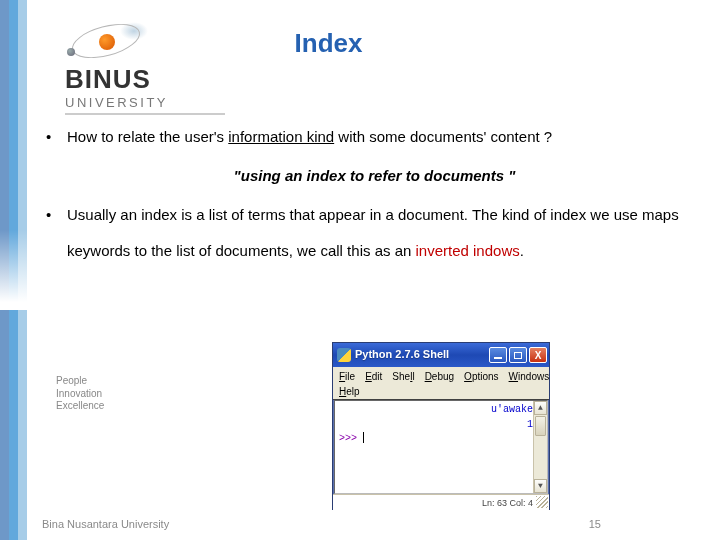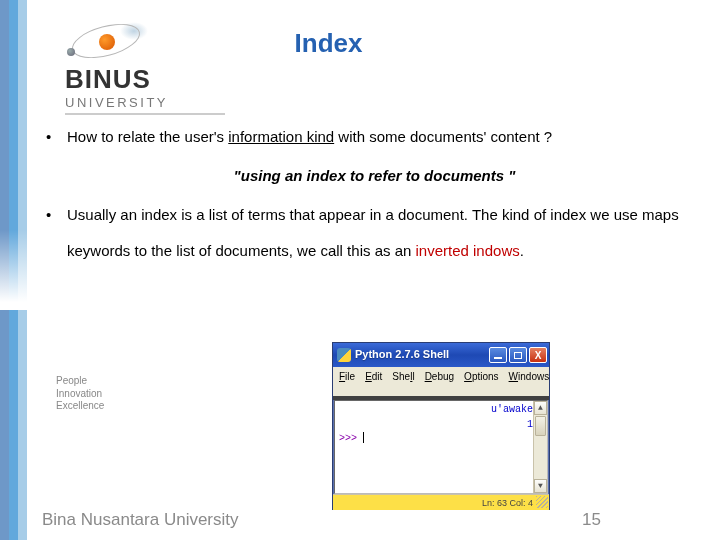--- a/index.html
+++ b/index.html
@@ -68,21 +68,21 @@
   .q-em { font-style: italic; font-weight: 700; text-align: center; display: block; margin: 2px 0 2px 25px; }
   .inv-red { color: #c00000; }
 
   .tagline {
     position: absolute; left: 56px; top: 375px; font-size: 10px; color: #888; line-height: 1.25;
   }
 
   .footer {
     position: absolute; bottom: 10px; left: 0; width: 623px;
     display: flex; justify-content: space-between; padding: 0 22px 0 42px;
-    font-size: 17px; color: #8a8a8a; gap: 36px;
+    font-size: 11px; color: #8a8a8a; gap: 36px;
   }
 
   
   .pywin {
     position: absolute; left: 332px; top: 342px; width: 218px; height: 168px;
     border: 1px solid #2a3d73; background: #ece9d8;
     font-family: Tahoma, Arial, sans-serif;
     box-shadow: 0 0 0 1px #5a6fae inset;
   }
   .titlebar {
@@ -122,21 +122,21 @@
     background: #ece9d8; border-left: 1px solid #c9c2aa;
   }
   .scroll .arr { height: 14px; background: linear-gradient(#fdfdfb,#e7e3d2); border:1px solid #b9b29a; display:flex;align-items:center;justify-content:center;font-size:8px;color:#555;}
   .scroll .thumb { position:absolute; top:15px; left:1px; right:1px; height:20px; background:linear-gradient(#f3f1e6,#d9d3bc); border:1px solid #b9b29a; border-radius:1px;}
   .scroll .arr.bot { position:absolute; bottom:0; left:0; right:0;}
   .console .purple { color: #8800aa; }
   .console .green { color: #0a7a0a; }
   .console .blue { color: #0000cc; text-align: right; }
   .cursor { display:inline-block; width:1px; height:11px; background:#000; vertical-align:-2px;}
   .statusbar {
-    height: 16px; background: #fde047; border-top: 1px solid #c9c2aa;
+    height: 16px; background: #ffffff; border-top: 1px solid #c9c2aa;
     font-size: 9px; color: #444; display: flex; justify-content: flex-end;
     align-items: center; padding-right: 16px;
   }
   .resize-grip {
     position:absolute; right:1px; bottom:1px; width:12px; height:12px;
     background: repeating-linear-gradient(135deg,#b9b29a 0 1px, transparent 1px 3px);
   }
 </style>
 </head>
 <body>
@@ -202,20 +202,23 @@
   </div>
   <div class="menubar-wrap">
     <div class="menubar">
       <span><u>F</u><span></span>ile</span>
       <span><u>E</u>dit</span>
       <span>She<u>l</u>l</span>
       <span><u>D</u>ebug</span>
       <span><u>O</u>ptions</span>
       <span><u>W</u>indows</span>
     </div>
+    <div class="menubar row2">
+      <span><u>H</u>elp</span>
+    </div>
   </div>
   <div class="console">
     <div class="blue">u'awaken'</div>
     <div class="blue">173</div>
     <div><span class="purple">&gt;&gt;&gt; </span><span class="cursor"></span></div>
     <div class="scroll">
       <div class="arr">▲</div>
       <div class="thumb"></div>
       <div class="arr bot">▼</div>
     </div>

